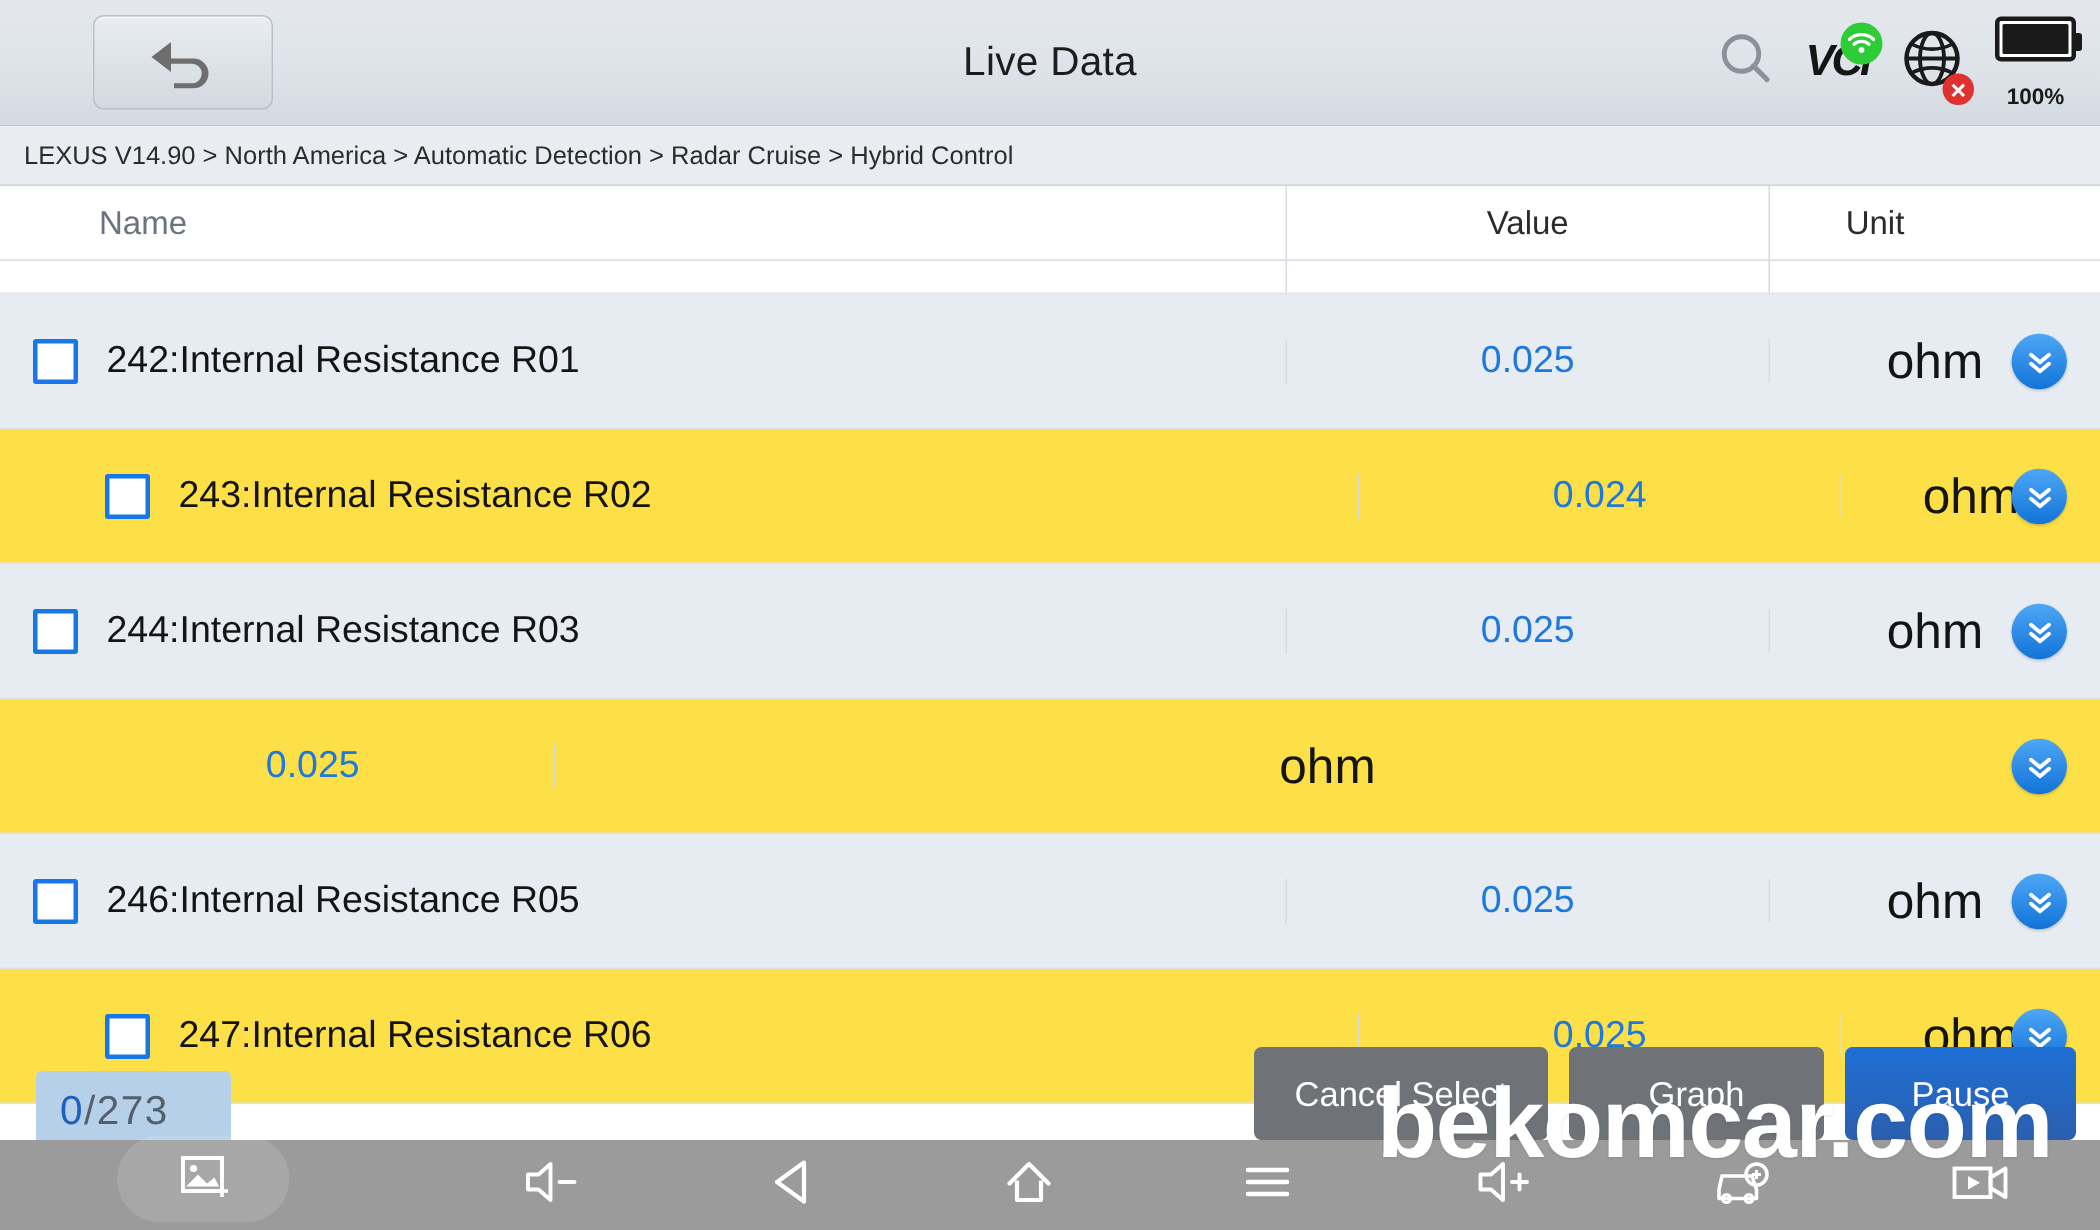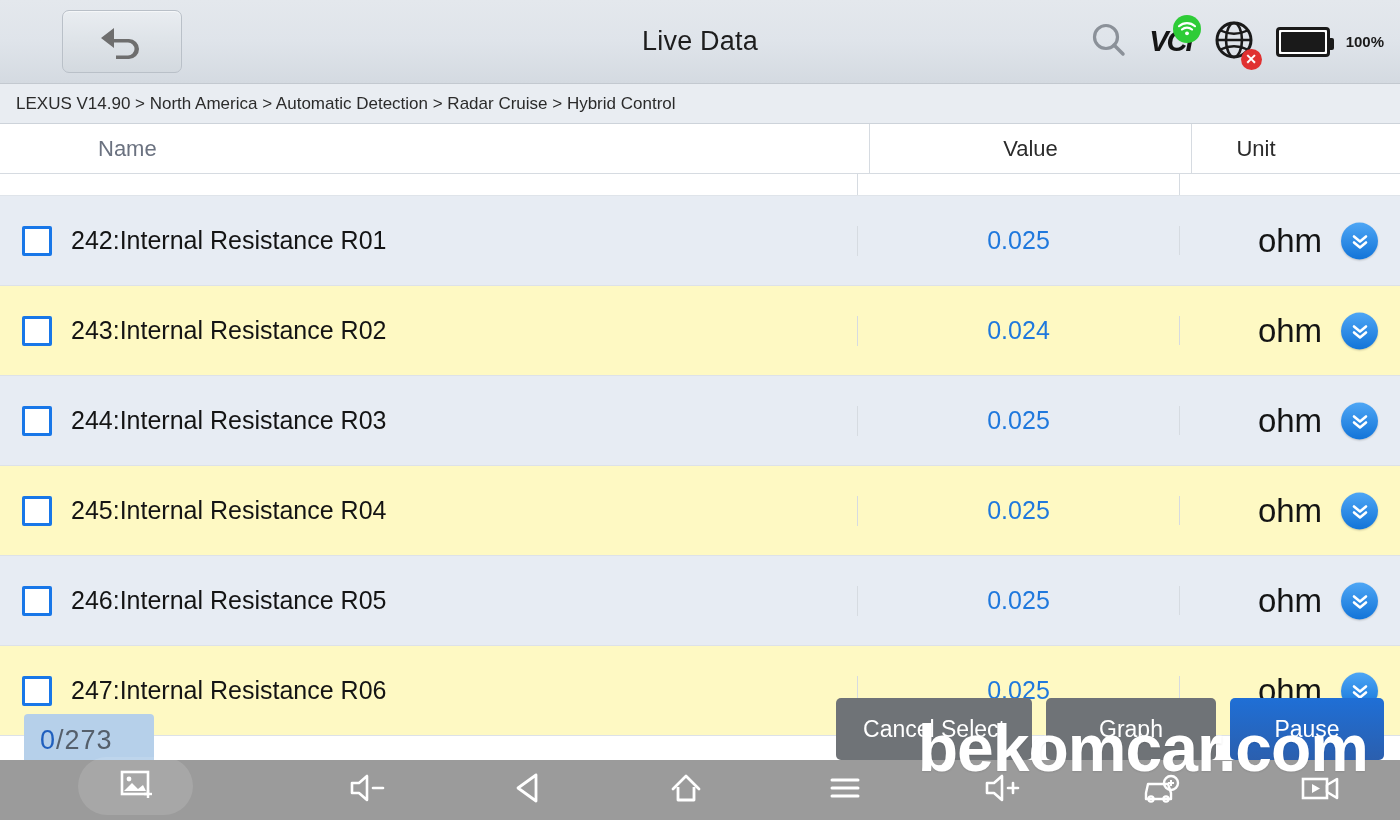--- a/index.html
+++ b/index.html
@@ -50,21 +50,21 @@
     background:#2ecc37;
     display:flex; align-items:center; justify-content:center;
   }
   .badge-x {
     position:absolute; right:-6px; bottom:-4px;
     width:21px; height:21px; border-radius:50%;
     background:#e03131;
     display:flex; align-items:center; justify-content:center;
     color:#fff; font-size:14px; font-weight:bold; line-height:1;
   }
-  .battery-wrap { display:flex; flex-direction:row; align-items:center; gap:16px; }
+  .battery-wrap { display:flex; flex-direction:column; align-items:center; gap:16px; }
   .battery {
     width:54px; height:30px; border:3px solid #1a1a1a; border-radius:4px;
     position:relative; background:#fff; padding:2px;
   }
   .battery:after {
     content:""; position:absolute; right:-7px; top:8px;
     width:5px; height:12px; background:#1a1a1a; border-radius:0 2px 2px 0;
   }
   .battery-fill { height:100%; width:100%; background:#1a1a1a; border-radius:1px; }
   .battery-pct { font-size:15px; font-weight:bold; color:#1a1a1a; margin-top:-1px; }
@@ -79,35 +79,35 @@
     font-size:17px; color:#2b2b2b;
     white-space:nowrap; overflow:hidden;
   }
 
   
   .table-head {
     height:50px; display:flex; background:#ffffff;
     border-bottom:1px solid #d6dbe1;
   }
   .th { display:flex; align-items:center; font-size:22px; color:#6b7280; }
-  .th-name { flex:0 0 858px; padding-left:86px; border-right:1px solid #d6dbe1;margin-left:12px; }
+  .th-name { flex:0 0 858px; padding-left:66px; border-right:1px solid #d6dbe1; }
   .th-value { flex:0 0 322px; justify-content:center; color:#2b2b2b; border-right:1px solid #d6dbe1; }
   .th-unit { flex:1; justify-content:center; color:#2b2b2b; padding-right:80px; }
 
   
   .head-gap { height:22px; display:flex; background:#fff; border-bottom:1px solid #dfe4ea;}
   .head-gap .g1 { flex:0 0 858px; border-right:1px solid #d6dbe1; }
   .head-gap .g2 { flex:0 0 322px; border-right:1px solid #d6dbe1; }
   .head-gap .g3 { flex:1; }
 
   
   .rows { width:100%; }
   .row { height:90px; display:flex; align-items:center; border-bottom:1px solid #dde2e8; }
   .row.alt { background:#e7ecf3; }
-  .row.plain { background:#fef9c3; }
+  .row.plain { background:#fde047;padding-left:48px; }
 
   .cell-name {
     flex:0 0 858px; display:flex; align-items:center;
     padding-left:22px; border-right:1px solid #d6dbe1;
   }
   .chk {
     width:30px; height:30px; border:3px solid #1877e8;
     background:#ffffff; border-radius:2px; flex:none;
   }
   .name-text { font-size:25px; color:#141414; margin-left:19px; }
@@ -296,24 +296,20 @@
         <span>ohm</span>
         <span class="chev-btn">
           <svg width="22" height="22" viewBox="0 0 22 22">
             <path d="M5 7 L11 12 L17 7" fill="none" stroke="#fff" stroke-width="2.6" stroke-linecap="round" stroke-linejoin="round"></path>
             <path d="M5 13 L11 18 L17 13" fill="none" stroke="#fff" stroke-width="2.6" stroke-linecap="round" stroke-linejoin="round"></path>
           </svg>
         </span>
       </div>
     </div>
     <div class="row plain">
-      <div class="cell-name">
-        <div class="chk"></div>
-        <div class="name-text">245:Internal Resistance R04</div>
-      </div>
       <div class="cell-value">0.025</div>
       <div class="cell-unit">
         <span>ohm</span>
         <span class="chev-btn">
           <svg width="22" height="22" viewBox="0 0 22 22">
             <path d="M5 7 L11 12 L17 7" fill="none" stroke="#fff" stroke-width="2.6" stroke-linecap="round" stroke-linejoin="round"></path>
             <path d="M5 13 L11 18 L17 13" fill="none" stroke="#fff" stroke-width="2.6" stroke-linecap="round" stroke-linejoin="round"></path>
           </svg>
         </span>
       </div>

